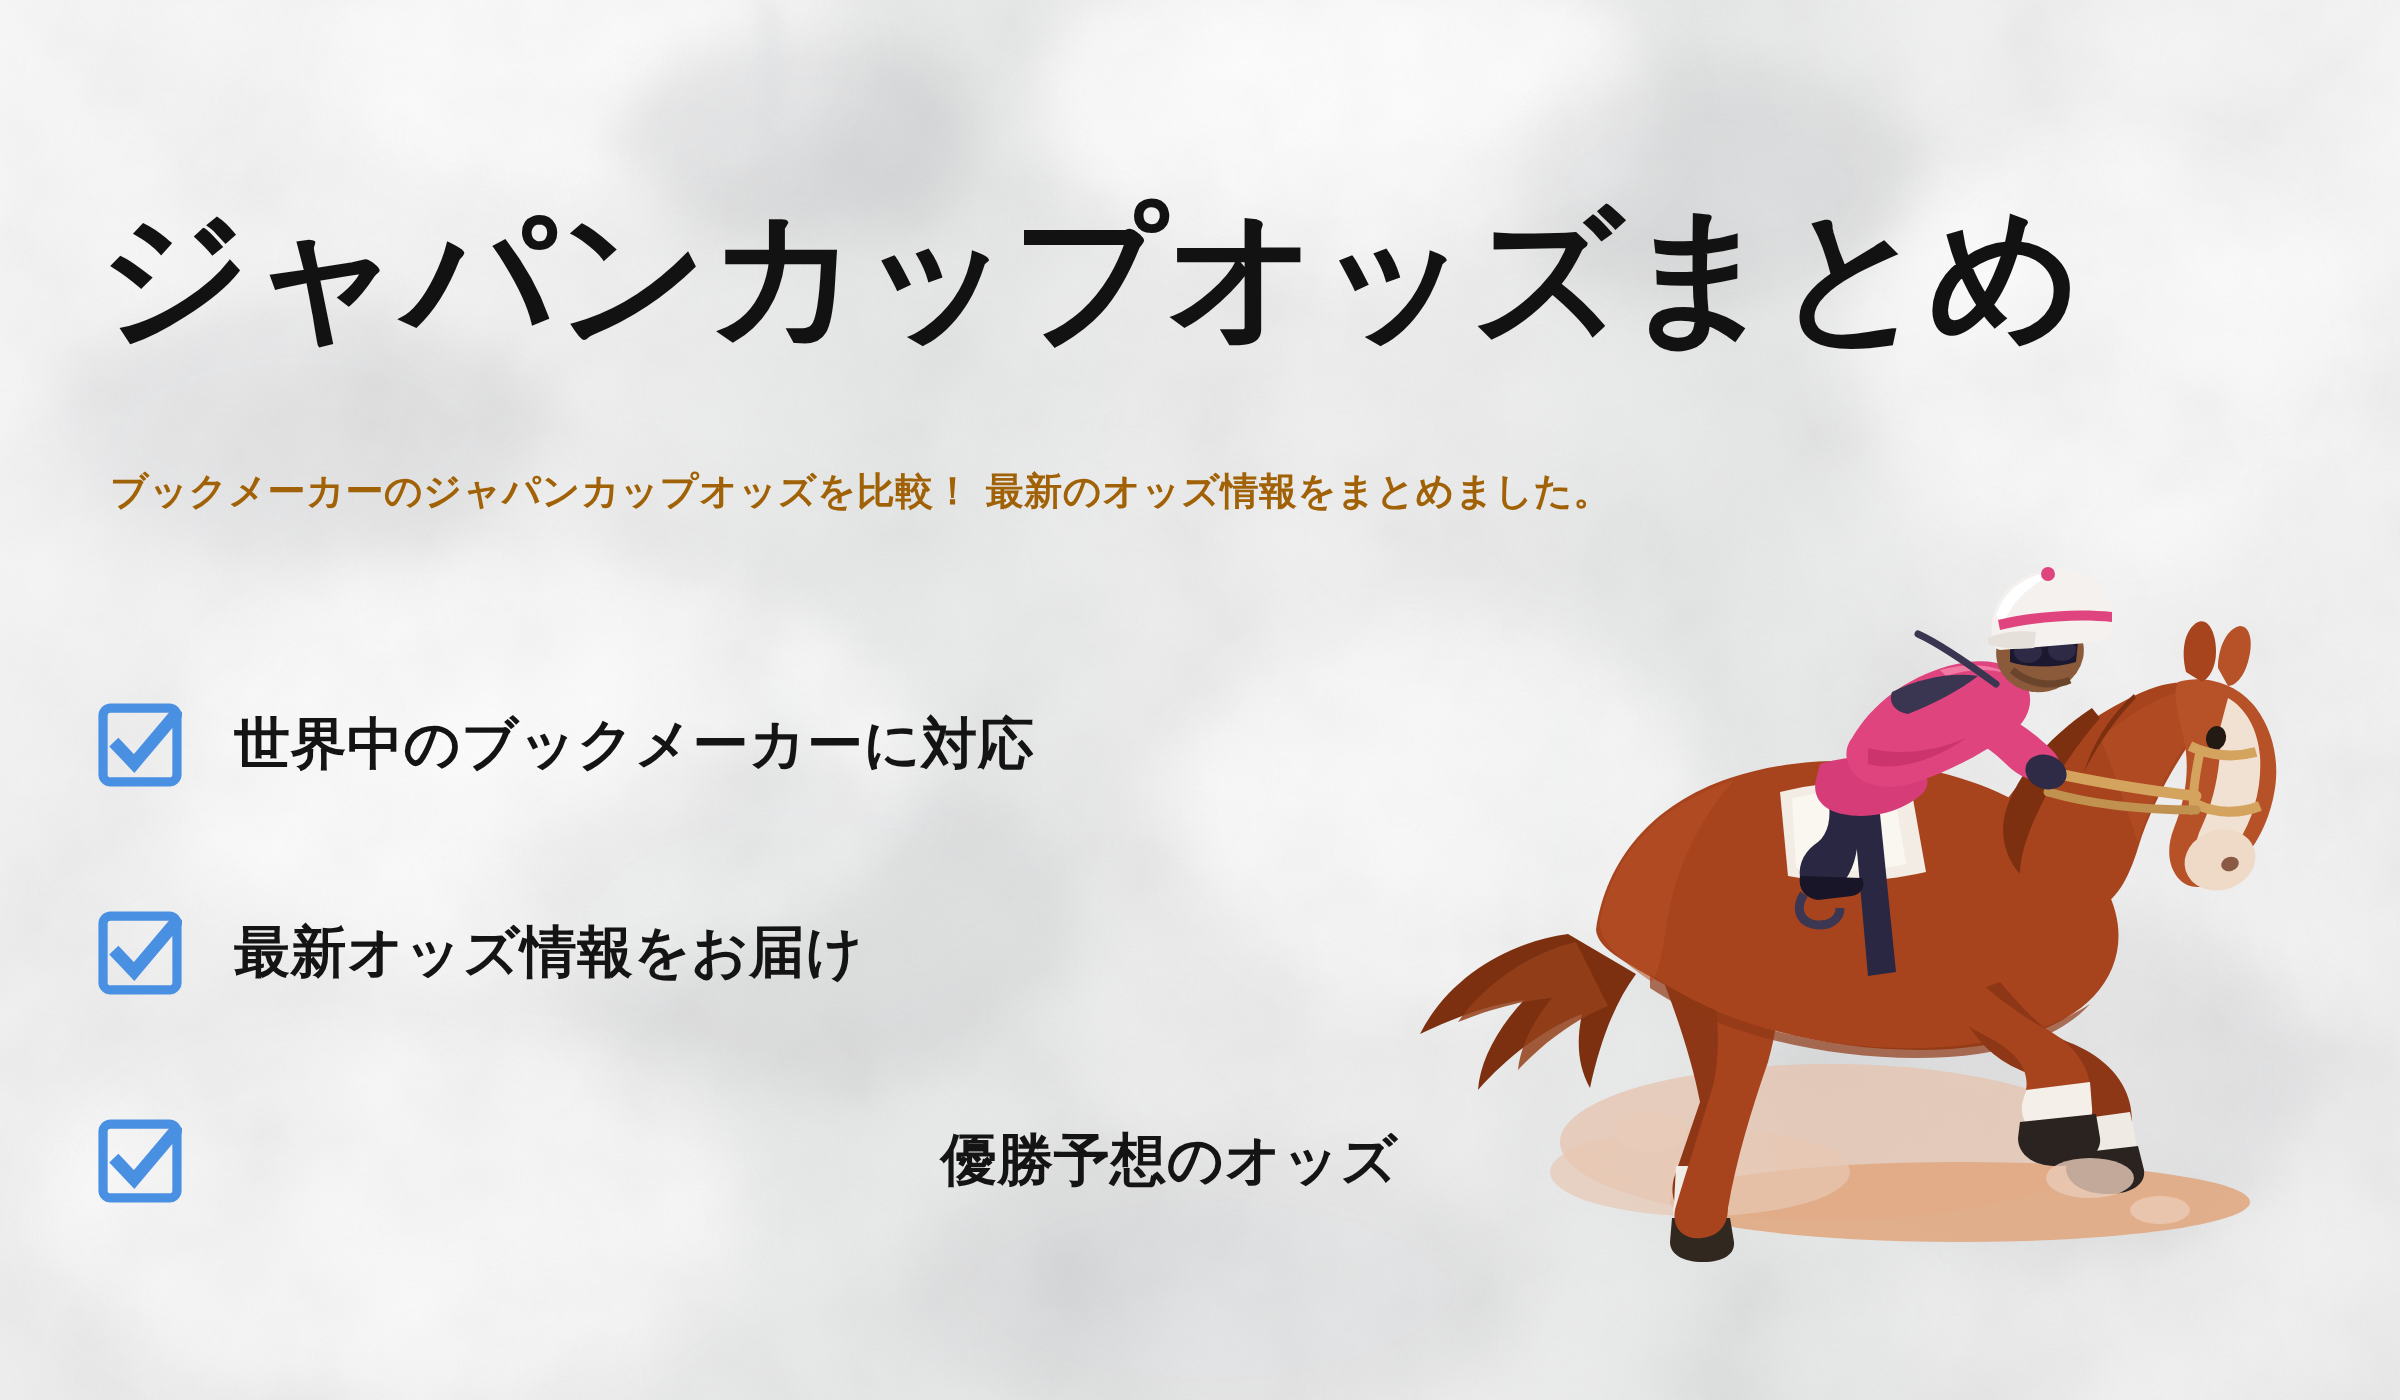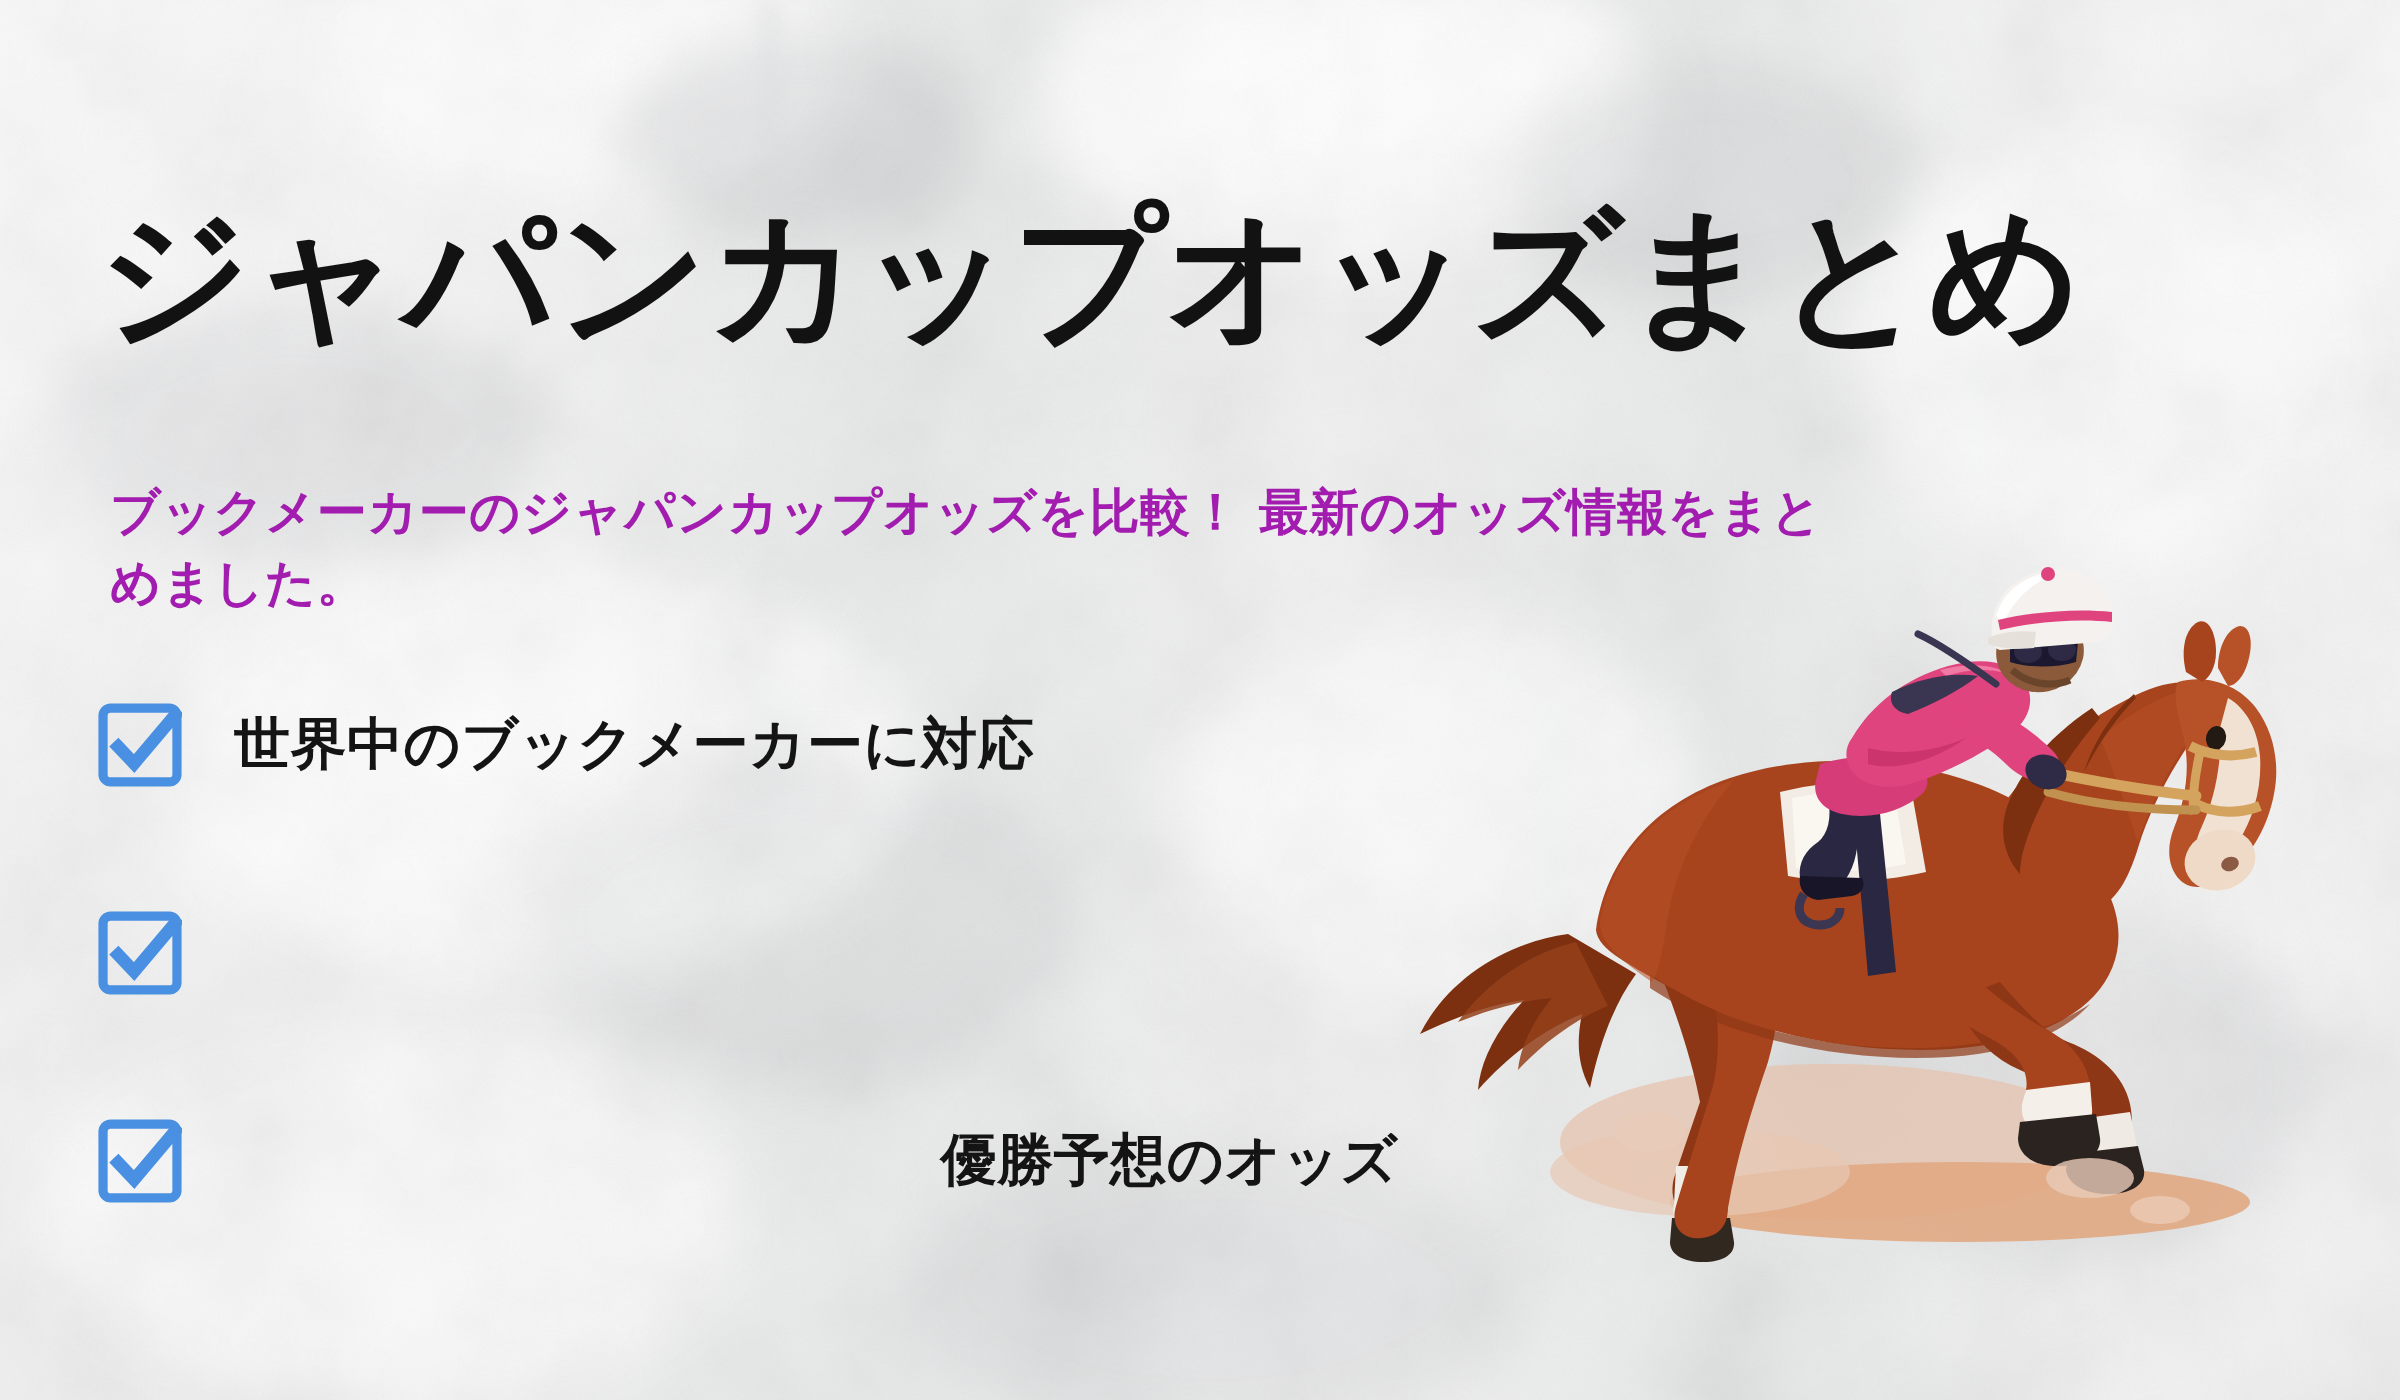--- a/index.html
+++ b/index.html
@@ -43,22 +43,22 @@
     position:absolute;left:98px;top:84px;
     font-size:150px;line-height:1.05;
     font-weight:700;color:#121212;
     letter-spacing:-1px;
     white-space:nowrap;
   }
 
   #subtitle{
     position:absolute;left:110px;top:415px;
     width:1760px;
-    font-size:50px;line-height:1.42;
-    font-weight:700;color:#a21caf;
+    font-size:38px;line-height:1.42;
+    font-weight:700;color:#a16207;
     letter-spacing:.5px;
   }
 
   #feature-list{
     position:absolute;left:98px;top:690px;
     width:1300px;
     font-family:Liberation Mono, monospace;
   }
   .feature-row{
     display:flex;align-items:center;
@@ -137,20 +137,21 @@
           <path d="M24 52 L43 72 L92 14" fill="none" stroke="#4a90e2" stroke-width="15" stroke-linecap="square" stroke-linejoin="miter"></path>
         </svg>
         <span class="feature-label">世界中のブックメーカーに対応</span>
       </div>
 
       <div class="feature-row">
         <svg class="check-icon" viewBox="0 0 100 100">
           <rect x="6" y="6" width="88" height="88" rx="9" ry="9" fill="none" stroke="#4a90e2" stroke-width="11"></rect>
           <path d="M24 52 L43 72 L92 14" fill="none" stroke="#4a90e2" stroke-width="15" stroke-linecap="square" stroke-linejoin="miter"></path>
         </svg>
+        <span class="feature-label">最新オッズ情報をお届け</span>
       </div>
 
       <div class="feature-row">
         <svg class="check-icon" viewBox="0 0 100 100">
           <rect x="6" y="6" width="88" height="88" rx="9" ry="9" fill="none" stroke="#4a90e2" stroke-width="11"></rect>
           <path d="M24 52 L43 72 L92 14" fill="none" stroke="#4a90e2" stroke-width="15" stroke-linecap="square" stroke-linejoin="miter"></path>
         </svg>
         <span class="feature-label">優勝予想のオッズ</span>
       </div>
 

